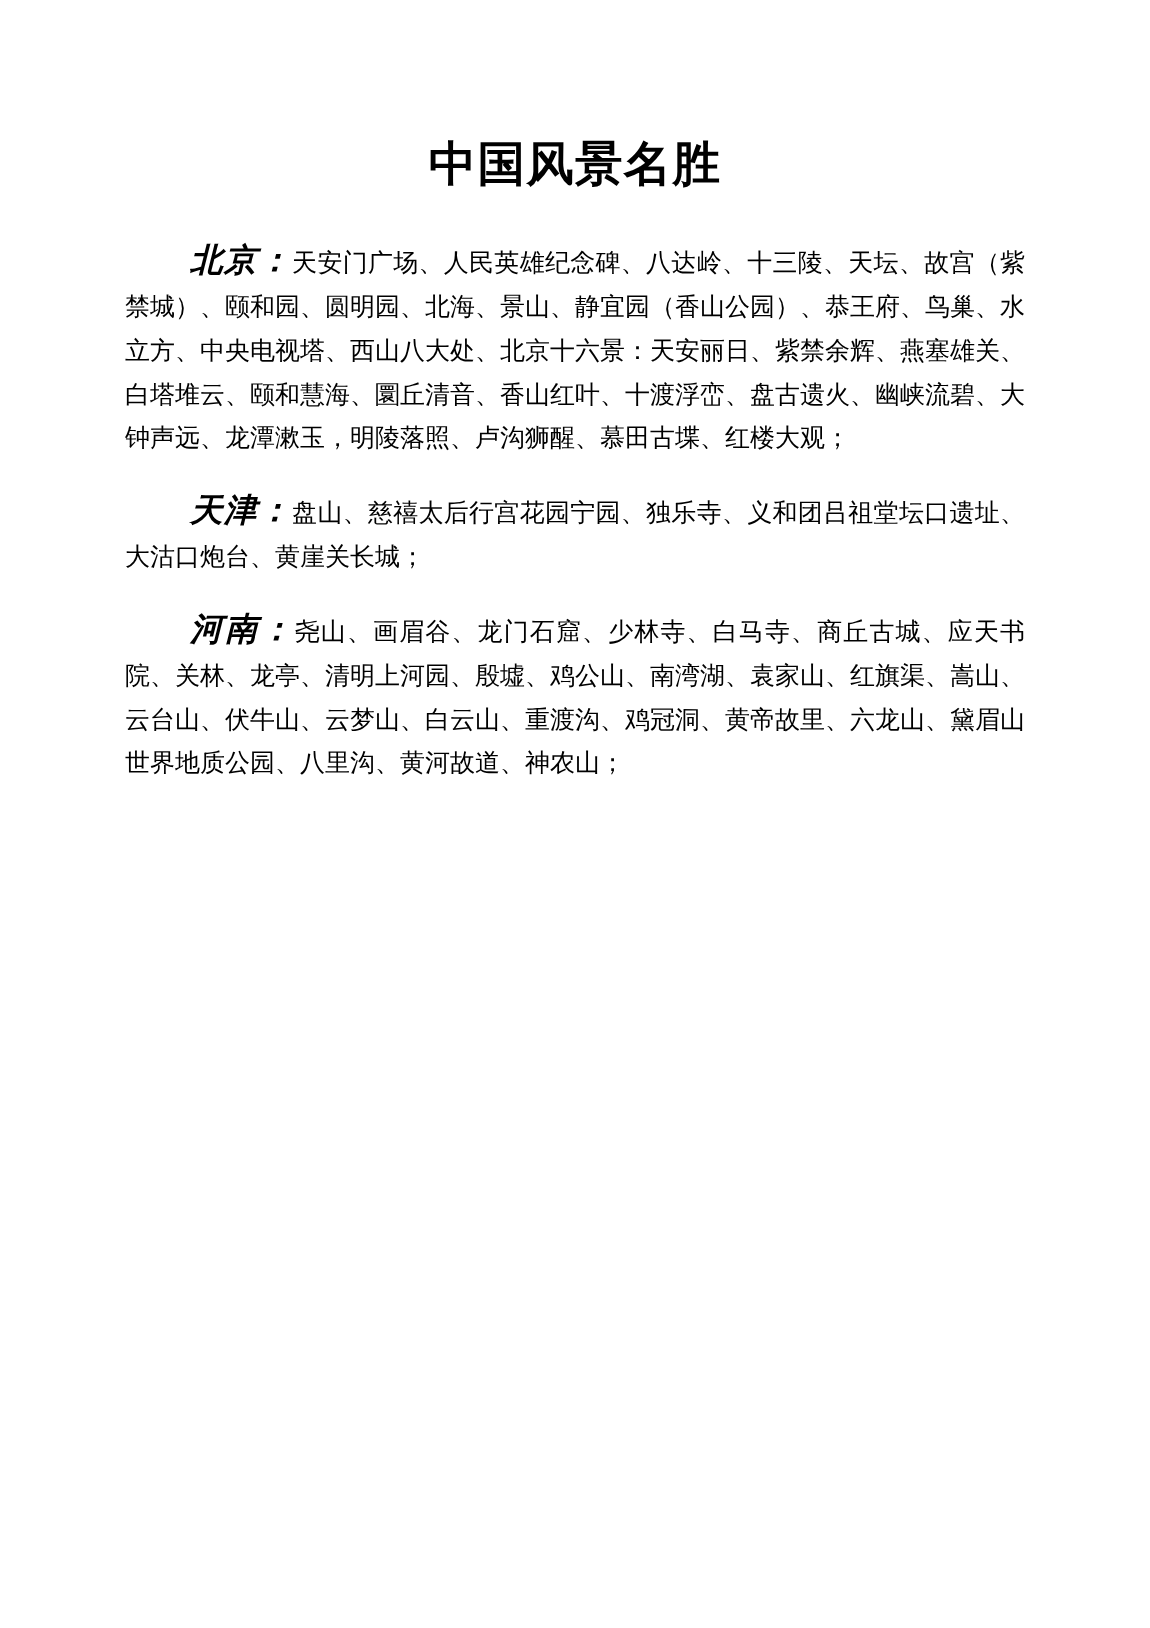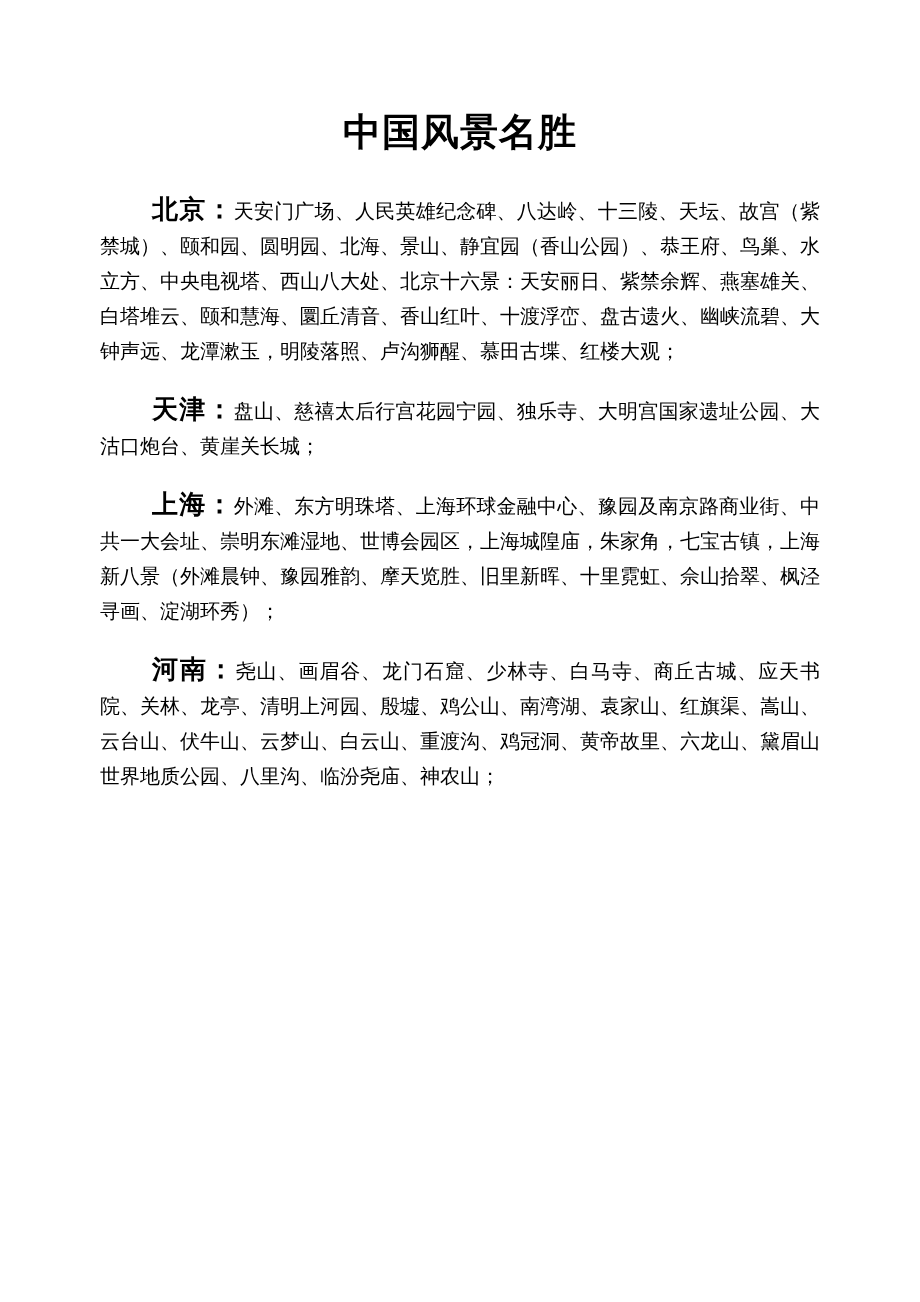--- a/index.html
+++ b/index.html
@@ -35,34 +35,34 @@
     text-align: justify;
     text-indent: 52px;
     margin: 0 0 25px 0;
     word-break: break-all;
   }
   .section .label {
     font-weight: bold;
     font-size: 26px;
     line-height: 1;
     letter-spacing: 1px;
+    font-style: italic;
   }
 </style>
 </head>
 <body>
 
 <div class="page">
 
   <h1 class="doc-title">中国风景名胜</h1>
 
   <p class="section"><b class="label">北京：</b><span>天安门广场、人民英雄纪念碑、八达岭、十三陵、天坛、故宫（紫禁城）、颐和园、圆明园、北海、景山、静宜园（香山公园）、恭王府、鸟巢、水立方、中央电视塔、西山八大处、北京十六景：天安丽日、紫禁余辉、燕塞雄关、白塔堆云、颐和慧海、圜丘清音、香山红叶、十渡浮峦、盘古遗火、幽峡流碧、大钟声远、龙潭漱玉，明陵落照、卢沟狮醒、慕田古堞、红楼大观；</span></p>
 
-  <p class="section"><b class="label">天津：</b><span>盘山、慈禧太后行宫花园宁园、独乐寺、大明宫国家遗址公园、大沽口炮台、黄崖关长城；</span></p>
-
-  <p class="section"><b class="label">上海：</b><span>外滩、东方明珠塔、上海环球金融中心、豫园及南京路商业街、中共一大会址、崇明东滩湿地、世博会园区，上海城隍庙，朱家角，七宝古镇，上海新八景（外滩晨钟、豫园雅韵、摩天览胜、旧里新晖、十里霓虹、佘山拾翠、枫泾寻画、淀湖环秀）；</span></p>
+  <p class="section"><b class="label">天津：</b><span>盘山、慈禧太后行宫花园宁园、独乐寺、义和团吕祖堂坛口遗址、大沽口炮台、黄崖关长城；</span></p>
 
 
 
 
-  <p class="section"><b class="label">河南：</b><span>尧山、画眉谷、龙门石窟、少林寺、白马寺、商丘古城、应天书院、关林、龙亭、清明上河园、殷墟、鸡公山、南湾湖、袁家山、红旗渠、嵩山、云台山、伏牛山、云梦山、白云山、重渡沟、鸡冠洞、黄帝故里、六龙山、黛眉山世界地质公园、八里沟、临汾尧庙、神农山；</span></p>
+
+  <p class="section"><b class="label">河南：</b><span>尧山、画眉谷、龙门石窟、少林寺、白马寺、商丘古城、应天书院、关林、龙亭、清明上河园、殷墟、鸡公山、南湾湖、袁家山、红旗渠、嵩山、云台山、伏牛山、云梦山、白云山、重渡沟、鸡冠洞、黄帝故里、六龙山、黛眉山世界地质公园、八里沟、黄河故道、神农山；</span></p>
 
 
 </div>
 
 </body></html>

